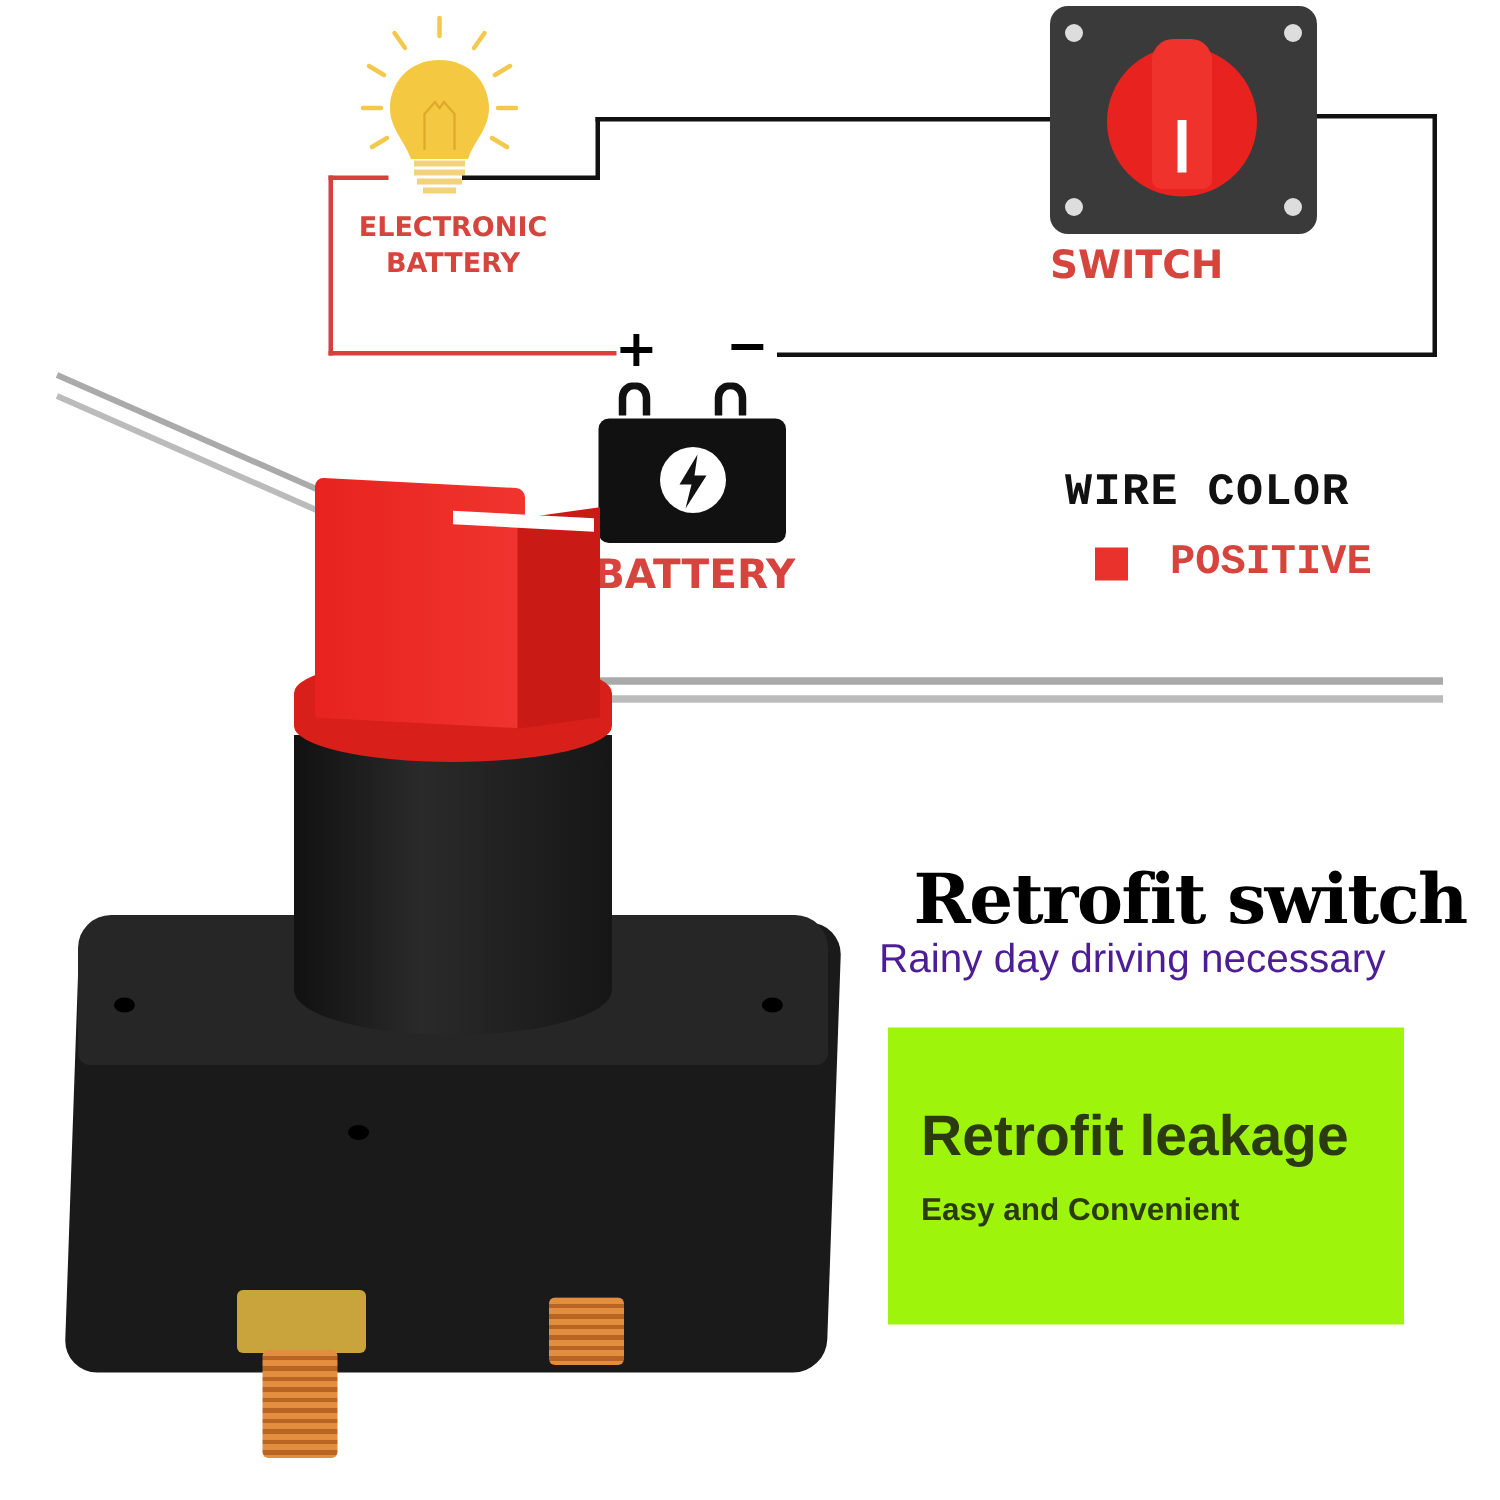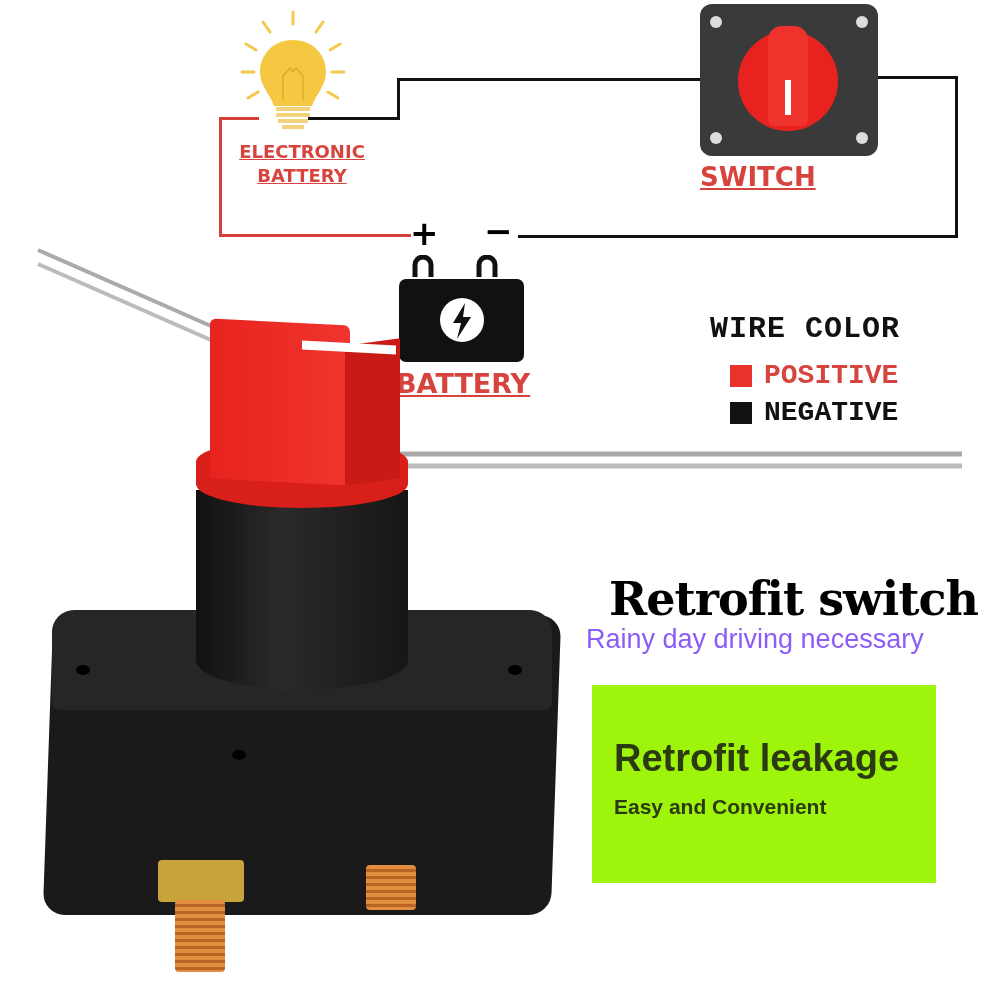--- a/index.html
+++ b/index.html
@@ -1,25 +1,25 @@
 <!DOCTYPE html>
 <html><head>
 <meta charset="utf-8">
 <style>
   html,body{margin:0;padding:0;}
   body{width:1000px;height:1000px;background:#ffffff;position:relative;overflow:hidden;font-family:"DejaVu Sans","Liberation Sans",sans-serif;}
   .abs{position:absolute;}
-  .lbl-red{color:#d7443e;font-weight:bold;font-family:"DejaVu Sans",sans-serif;text-decoration:underline;}
+  .lbl-red{color:#d7443e;font-weight:bold;font-family:"DejaVu Sans",sans-serif;}
   .wire-black{background:#111;}
   .wire-red{background:#d8413b;}
   .legend-title{font-weight:bold;color:#111;font-size:30px;letter-spacing:1px;}
-  .legend-item{font-weight:bold;font-size:28px;display:flex;align-items:center;gap:12px;}
+  .legend-item{font-weight:bold;font-size:28px;display:flex;align-items:center;gap:28px;}
   .sw{width:22px;height:22px;display:inline-block;}
   .headline{font-family:"DejaVu Serif","Liberation Serif",serif;font-weight:bold;font-size:46px;color:#000;letter-spacing:-1px;}
-  .sub{font-family:"Liberation Sans",sans-serif;font-size:27px;color:#8b5cf6;}
+  .sub{font-family:"Liberation Sans",sans-serif;font-size:27px;color:#4c1d95;}
   .greenbox{background:#9ef50b;}
   .g1{font-family:"Liberation Sans",sans-serif;font-weight:bold;font-size:38px;color:#2b3a10;}
   .g2{font-family:"Liberation Sans",sans-serif;font-weight:bold;font-size:21px;color:#2b3a10;}
 </style>
 </head>
 <body>
 
 <div class="abs" style="left:0;top:0;width:1000px;height:470px;">
 
   <svg class="abs" style="left:238px;top:10px" width="110" height="125" viewBox="0 0 110 125">
@@ -80,24 +80,20 @@
     <path d="M68 48 L56 68 L64 68 L60 84 L74 62 L66 62 Z" fill="#111"></path>
   </svg>
   <div class="abs lbl-red" style="left:396px;top:368px;font-size:27px;">BATTERY</div>
 
   <div class="abs" style="left:710px;top:312px;font-family:Liberation Mono, monospace;">
     <div class="legend-title">WIRE COLOR</div>
     <div class="legend-item" style="margin-top:14px;margin-left:20px;color:#d7443e;">
       <span class="sw" style="background:#e8322b;"></span>
       <span>POSITIVE</span>
     </div>
-    <div class="legend-item" style="margin-top:6px;margin-left:20px;color:#111;">
-      <span class="sw" style="background:#111;"></span>
-      <span>NEGATIVE</span>
-    </div>
   </div>
 
   <svg class="abs" style="left:0;top:240px" width="1000" height="230" viewBox="0 0 1000 230">
     <line x1="38" y1="10" x2="220" y2="90" stroke="#aaa" stroke-width="4"></line>
     <line x1="38" y1="24" x2="220" y2="104" stroke="#bbb" stroke-width="4"></line>
     <line x1="400" y1="214" x2="962" y2="214" stroke="#aaa" stroke-width="5"></line>
     <line x1="400" y1="226" x2="962" y2="226" stroke="#bbb" stroke-width="5"></line>
   </svg>
 </div>
 

